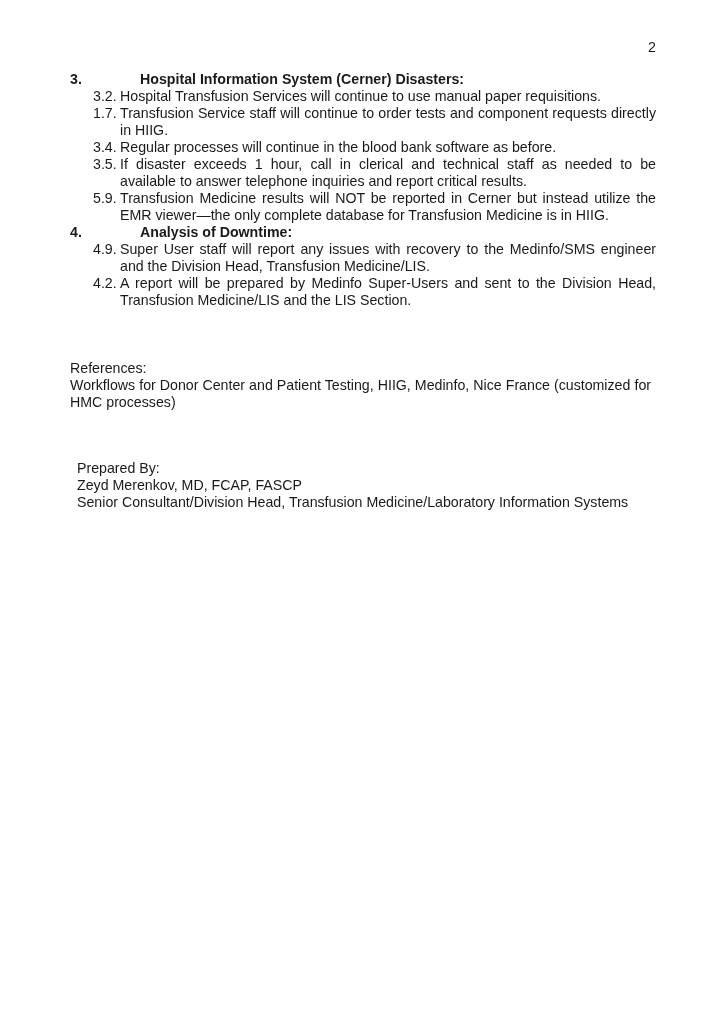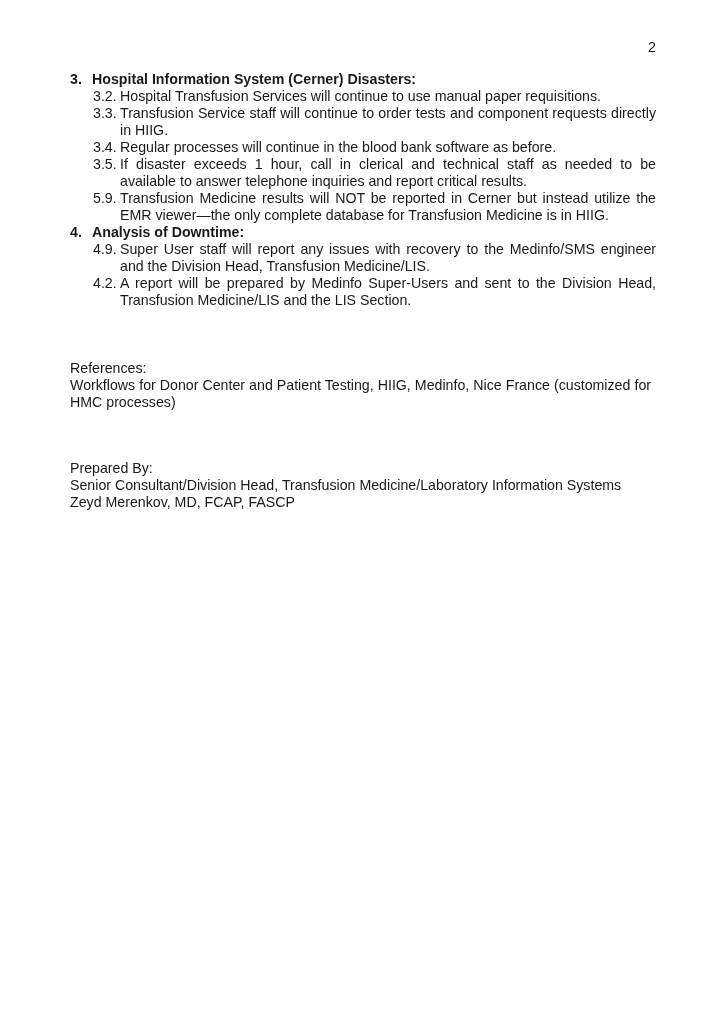--- a/index.html
+++ b/index.html
@@ -30,20 +30,21 @@
   }
   .sec-heading {
     display: flex;
     font-weight: bold;
   }
   .sec-num {
     flex: 0 0 22px;
   }
   .sec-title {
     flex: 1;
+    margin-left: 48px;
   }
   .items {
     margin-left: 23px;
   }
   .item {
     display: flex;
   }
   .item-num {
     flex: 0 0 27px;
   }
@@ -56,20 +57,21 @@
   }
   .references-block {
     margin-top: 51px;
   }
   .references-text {
     width: 581px;
     text-align: justify;
   }
   .prepared-block {
     margin-top: 49px;
+    margin-left: 7px;
   }
 </style>
 </head>
 <body>
 
 <div class="page">
   <div class="content">
 
     <div class="page-number">2</div>
 
@@ -77,21 +79,21 @@
       <div class="sec-heading">
         <span class="sec-num">3.</span>
         <span class="sec-title">Hospital Information System (Cerner) Disasters:</span>
       </div>
       <div class="items">
         <div class="item">
           <span class="item-num">3.2.</span>
           <span class="item-text">Hospital Transfusion Services will continue to use manual paper requisitions.</span>
         </div>
         <div class="item">
-          <span class="item-num">3.3.</span>
+          <span class="item-num">1.7.</span>
           <span class="item-text">Transfusion Service staff will continue to order tests and component requests directly in HIIG.</span>
         </div>
         <div class="item">
           <span class="item-num">3.4.</span>
           <span class="item-text">Regular processes will continue in the blood bank software as before.</span>
         </div>
         <div class="item">
           <span class="item-num">3.5.</span>
           <span class="item-text">If disaster exceeds 1 hour, call in clerical and technical staff as needed to be available to answer telephone inquiries and report critical results.</span>
         </div>
@@ -119,18 +121,18 @@
       </div>
     </div>
 
     <div class="references-block">
       <div class="block-heading">References:</div>
       <div class="references-text">Workflows for Donor Center and Patient Testing, HIIG, Medinfo, Nice France (customized for HMC processes)</div>
     </div>
 
     <div class="prepared-block">
       <div class="block-heading">Prepared By:</div>
+      <div>Zeyd Merenkov, MD, FCAP, FASCP</div>
       <div>Senior Consultant/Division Head, Transfusion Medicine/Laboratory Information Systems</div>
-      <div>Zeyd Merenkov, MD, FCAP, FASCP</div>
     </div>
 
   </div>
 </div>
 
 </body></html>

